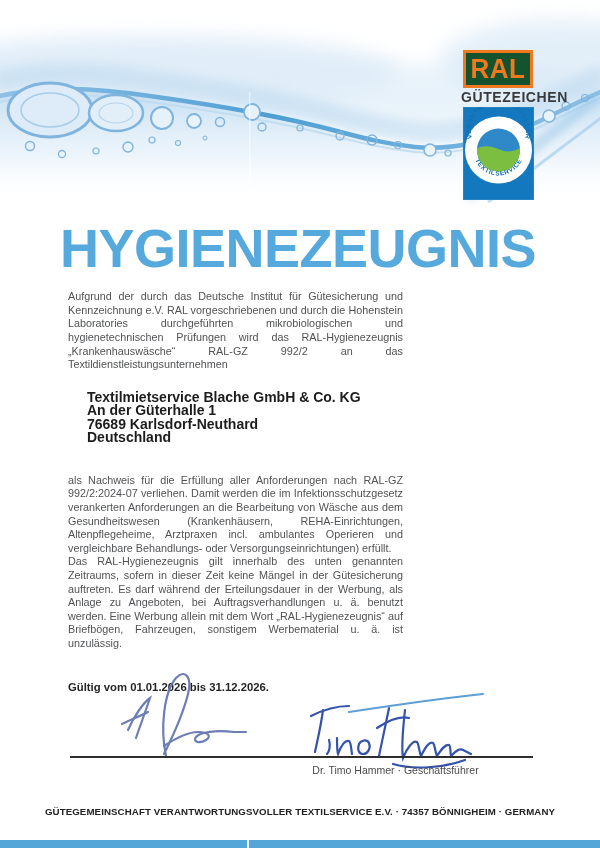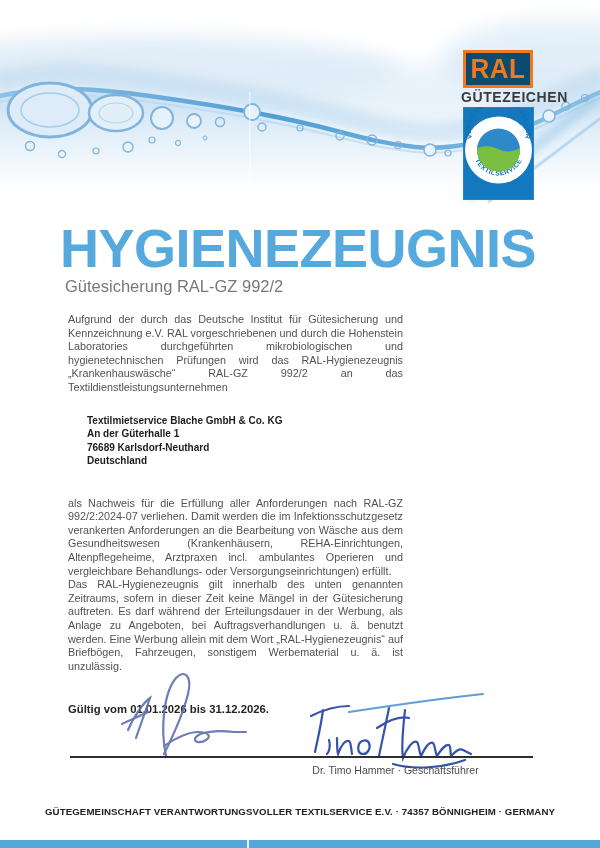--- a/index.html
+++ b/index.html
@@ -11,21 +11,21 @@
   .page{position:absolute;inset:0;}
 
   
   .banner{position:absolute;top:0;left:0;width:600px;height:215px;}
   .banner svg{display:block;}
 
   
   .logo{position:absolute;top:50px;left:461px;width:74px;}
   .ral-box{
     box-sizing:border-box;width:70px;height:38px;margin-left:2px;
-    border:3px solid #f0791f;background:#0c4a6e;
+    border:3px solid #f0791f;background:#14532d;
     display:flex;align-items:center;justify-content:center;
   }
   .ral-box span{
     color:#f0791f;font-weight:700;font-size:26px;line-height:1;letter-spacing:.5px;
     transform:scaleY(1.05);
   }
   .guetezeichen{
     margin-top:1px;width:74px;text-align:center;
     font-size:14px;font-weight:700;color:#3a3a3c;letter-spacing:.6px;white-space:nowrap;
   }
@@ -48,21 +48,21 @@
   }
   .para{
     margin:16px 73px 0 68px;
     font-size:10.8px;line-height:13.6px;color:#515254;
     text-align:justify;
   }
   .para.p2{margin-top:29px;}
   .para.p3{margin-top:0;}
   .address{
     margin:19px 0 0 87px;
-    font-size:10px;line-height:13.5px;font-weight:700;color:#1c1c1c;
+    font-size:14px;line-height:13.5px;font-weight:700;color:#1c1c1c;
   }
   .validity{
     margin:30px 0 0 68px;
     font-size:11.3px;font-weight:700;color:#242424;
   }
 
   
   .sig-area{position:absolute;top:670px;left:0;width:600px;height:135px;}
   .sig-left{position:absolute;left:100px;top:-2px;}
   .sig-right{position:absolute;left:293px;top:18px;}
@@ -185,21 +185,20 @@
       </g>
       <circle cx="35.5" cy="43" r="21.5" fill="#2f88c8"></circle>
       <g clip-path="url(#discClip)">
         <path d="M 12 43 C 20 37.5 28 38.8 36.5 42.5 C 43 45.6 51 45 58 40 L 58 66 L 12 66 Z" fill="#7cbf40"></path>
       </g>
     </svg>
   </div>
 
   <div class="content">
     <div class="title">HYGIENEZEUGNIS</div>
-    <div class="subsubtitle">Gütesicherung RAL-GZ 992/2</div>
 
     <p class="para p1">Aufgrund der durch das Deutsche Institut für Gütesicherung und Kennzeichnung e.V. RAL vorgeschriebenen und durch die Hohenstein Laboratories durchgeführten mikrobiologischen und hygienetechnischen Prüfungen wird das RAL-Hygienezeugnis „Krankenhauswäsche“ RAL-GZ 992/2 an das Textildienstleistungsunternehmen</p>
 
     <div class="address">
       <div>Textilmietservice Blache GmbH &amp; Co. KG</div>
       <div>An der Güterhalle 1</div>
       <div>76689 Karlsdorf-Neuthard</div>
       <div>Deutschland</div>
     </div>
 

